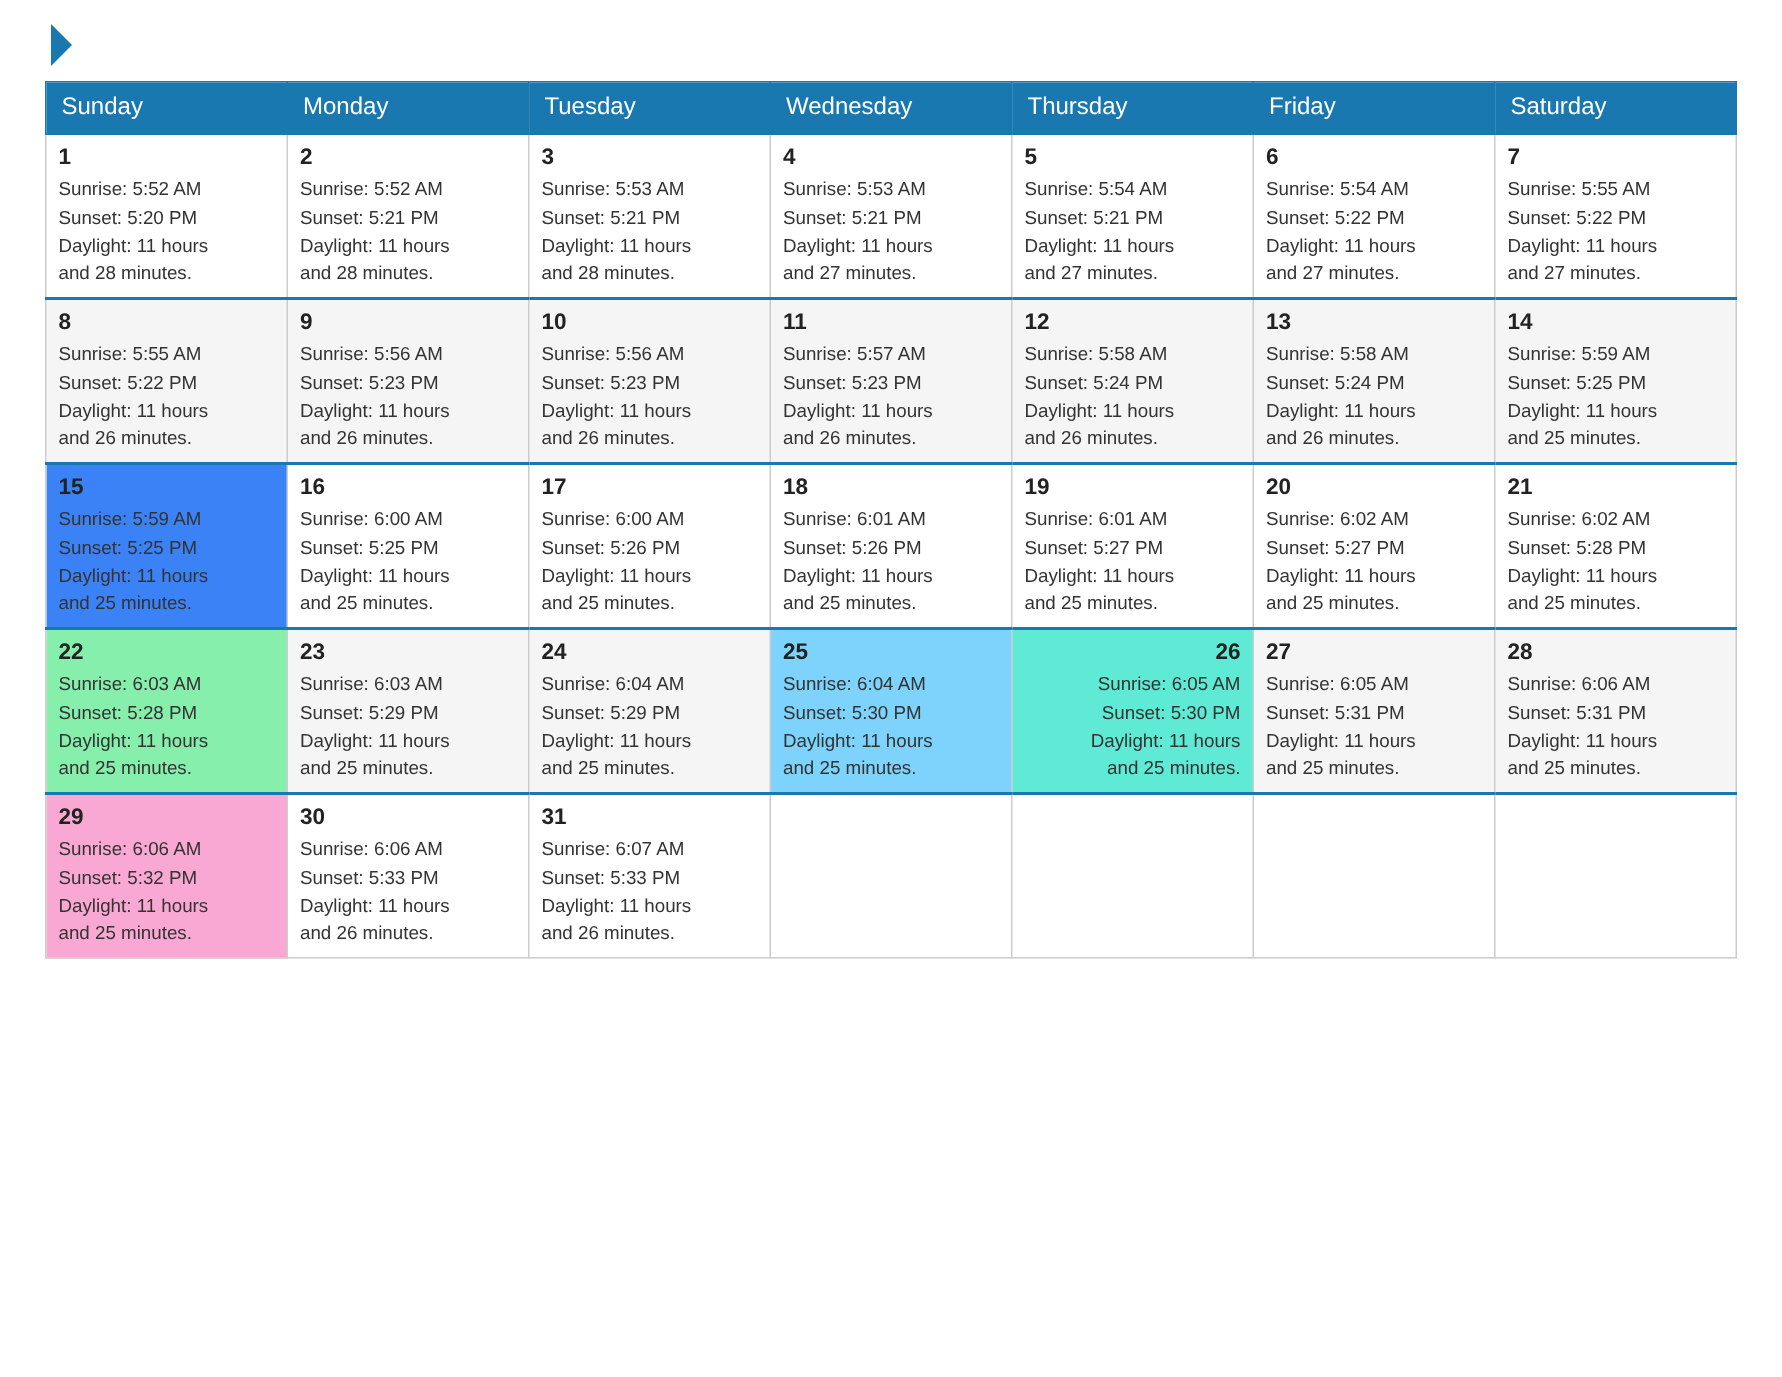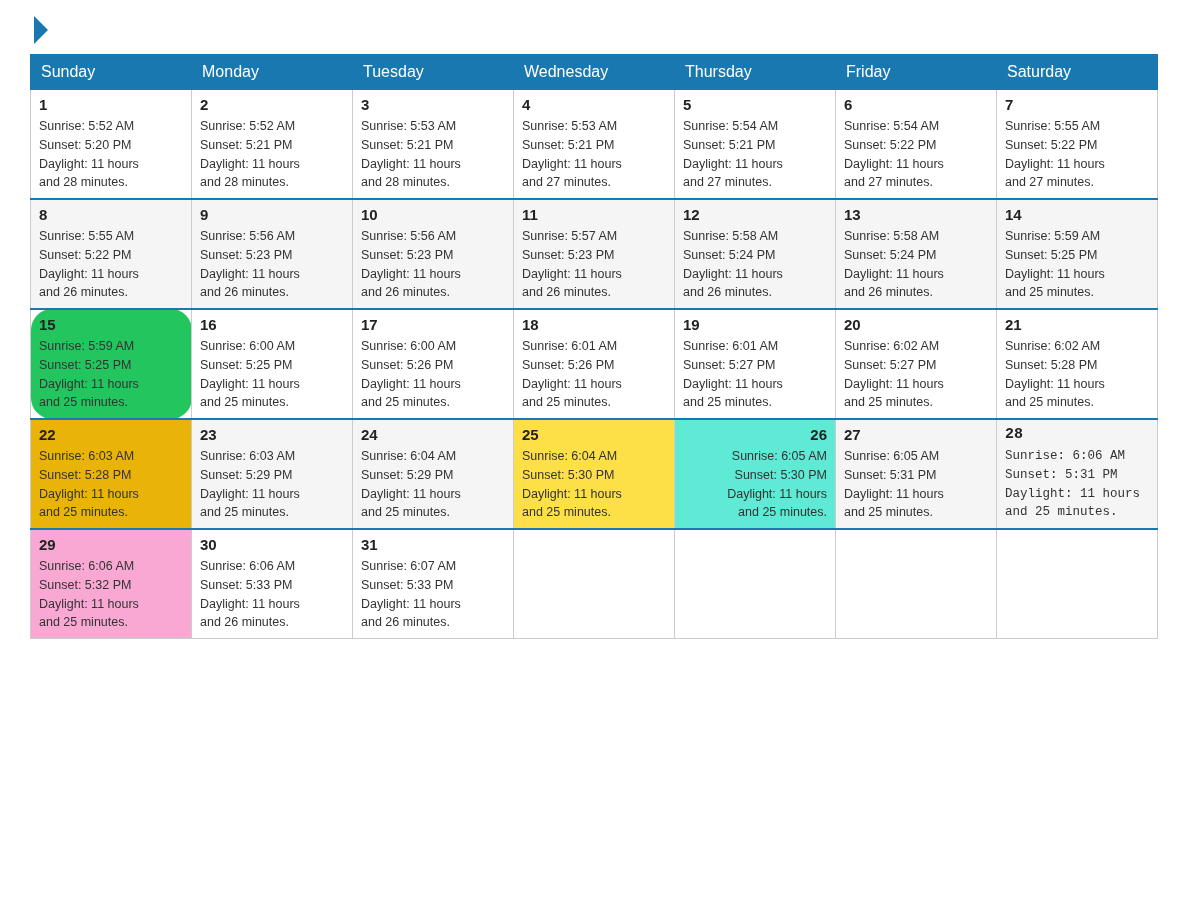--- a/index.html
+++ b/index.html
@@ -188,21 +188,21 @@
         <td style="background-color: rgb(245, 245, 245);">
           <div class="day-num">13</div>
           <div class="day-info">Sunrise: 5:58 AM<br>Sunset: 5:24 PM<br>Daylight: 11 hours<br>and 26 minutes.</div>
         </td>
         <td style="background-color: rgb(245, 245, 245);">
           <div class="day-num">14</div>
           <div class="day-info">Sunrise: 5:59 AM<br>Sunset: 5:25 PM<br>Daylight: 11 hours<br>and 25 minutes.</div>
         </td>
       </tr>
       <tr class="row-divider">
-        <td style="background-color: #22c55e; border-radius: 21px;">
+        <td style="background-color: #3b82f6;">
           <div class="day-num">15</div>
           <div class="day-info">Sunrise: 5:59 AM<br>Sunset: 5:25 PM<br>Daylight: 11 hours<br>and 25 minutes.</div>
         </td>
         <td style="background-color: rgb(255, 255, 255);">
           <div class="day-num">16</div>
           <div class="day-info">Sunrise: 6:00 AM<br>Sunset: 5:25 PM<br>Daylight: 11 hours<br>and 25 minutes.</div>
         </td>
         <td style="background-color: rgb(255, 255, 255);">
           <div class="day-num">17</div>
           <div class="day-info">Sunrise: 6:00 AM<br>Sunset: 5:26 PM<br>Daylight: 11 hours<br>and 25 minutes.</div>
@@ -218,45 +218,45 @@
         <td style="background-color: rgb(255, 255, 255);">
           <div class="day-num">20</div>
           <div class="day-info">Sunrise: 6:02 AM<br>Sunset: 5:27 PM<br>Daylight: 11 hours<br>and 25 minutes.</div>
         </td>
         <td style="background-color: rgb(255, 255, 255);">
           <div class="day-num">21</div>
           <div class="day-info">Sunrise: 6:02 AM<br>Sunset: 5:28 PM<br>Daylight: 11 hours<br>and 25 minutes.</div>
         </td>
       </tr>
       <tr class="row-divider">
-        <td style="background-color: #eab308;">
+        <td style="background-color: #86efac;">
           <div class="day-num">22</div>
           <div class="day-info">Sunrise: 6:03 AM<br>Sunset: 5:28 PM<br>Daylight: 11 hours<br>and 25 minutes.</div>
         </td>
         <td style="background-color: rgb(245, 245, 245);">
           <div class="day-num">23</div>
           <div class="day-info">Sunrise: 6:03 AM<br>Sunset: 5:29 PM<br>Daylight: 11 hours<br>and 25 minutes.</div>
         </td>
         <td style="background-color: rgb(245, 245, 245);">
           <div class="day-num">24</div>
           <div class="day-info">Sunrise: 6:04 AM<br>Sunset: 5:29 PM<br>Daylight: 11 hours<br>and 25 minutes.</div>
         </td>
-        <td style="background-color: #fde047;">
+        <td style="background-color: #7dd3fc;">
           <div class="day-num">25</div>
           <div class="day-info">Sunrise: 6:04 AM<br>Sunset: 5:30 PM<br>Daylight: 11 hours<br>and 25 minutes.</div>
         </td>
         <td style="background-color: #5eead4; text-align: right;">
           <div class="day-num">26</div>
           <div class="day-info">Sunrise: 6:05 AM<br>Sunset: 5:30 PM<br>Daylight: 11 hours<br>and 25 minutes.</div>
         </td>
         <td style="background-color: rgb(245, 245, 245); margin-top: 29px;">
           <div class="day-num">27</div>
           <div class="day-info">Sunrise: 6:05 AM<br>Sunset: 5:31 PM<br>Daylight: 11 hours<br>and 25 minutes.</div>
         </td>
-        <td style="background-color: rgb(245, 245, 245); font-family: Liberation Mono, monospace;">
+        <td style="background-color: rgb(245, 245, 245);">
           <div class="day-num">28</div>
           <div class="day-info">Sunrise: 6:06 AM<br>Sunset: 5:31 PM<br>Daylight: 11 hours<br>and 25 minutes.</div>
         </td>
       </tr>
       <tr class="row-divider">
         <td style="background-color: #f9a8d4;">
           <div class="day-num">29</div>
           <div class="day-info">Sunrise: 6:06 AM<br>Sunset: 5:32 PM<br>Daylight: 11 hours<br>and 25 minutes.</div>
         </td>
         <td style="background-color: rgb(255, 255, 255);">

